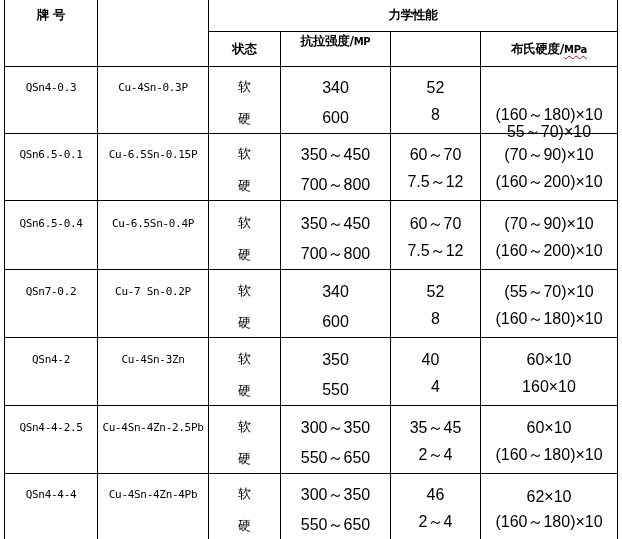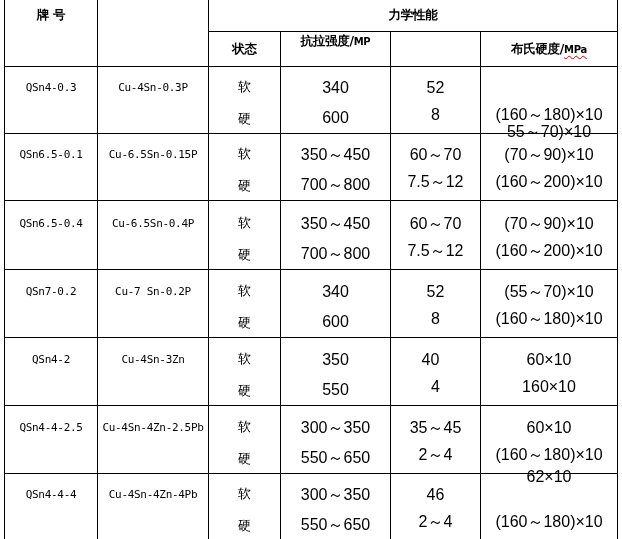--- a/index.html
+++ b/index.html
@@ -121,20 +121,20 @@
         <div class="cell num" style="left:277px;top:449px;width:109px;height:18px;">550～650</div>
         <div class="cell num" style="left:387px;top:446px;width:89px;height:18px;">2～4</div>
         <div class="cell num" style="left:477px;top:446px;width:136px;height:18px;">(160～180)×10</div>
       </div>
       <div>
         <div class="cell mono" style="left:1px;top:485px;width:92px;height:18px;">QSn4-4-4</div>
         <div class="cell mono" style="left:94px;top:485px;width:110px;height:18px;">Cu-4Sn-4Zn-4Pb</div>
         <div class="cell cn" style="left:205px;top:485px;width:71px;height:18px;">软</div>
         <div class="cell num" style="left:277px;top:486px;width:109px;height:18px;">300～350</div>
         <div class="cell num" style="left:387px;top:486px;width:89px;height:18px;">46</div>
-        <div class="cell num" style="left:477px;top:468px;width:136px;height:18px;">62×10</div>
+        <div class="cell num" style="left:477px;top:488px;width:136px;height:18px;">62×10</div>
         <div class="cell cn" style="left:205px;top:517px;width:71px;height:18px;">硬</div>
         <div class="cell num" style="left:277px;top:516px;width:109px;height:18px;">550～650</div>
         <div class="cell num" style="left:387px;top:513px;width:89px;height:18px;">2～4</div>
         <div class="cell num" style="left:477px;top:513px;width:136px;height:18px;">(160～180)×10</div>
       </div>
     </div>
 </div>
 
 </body></html>

